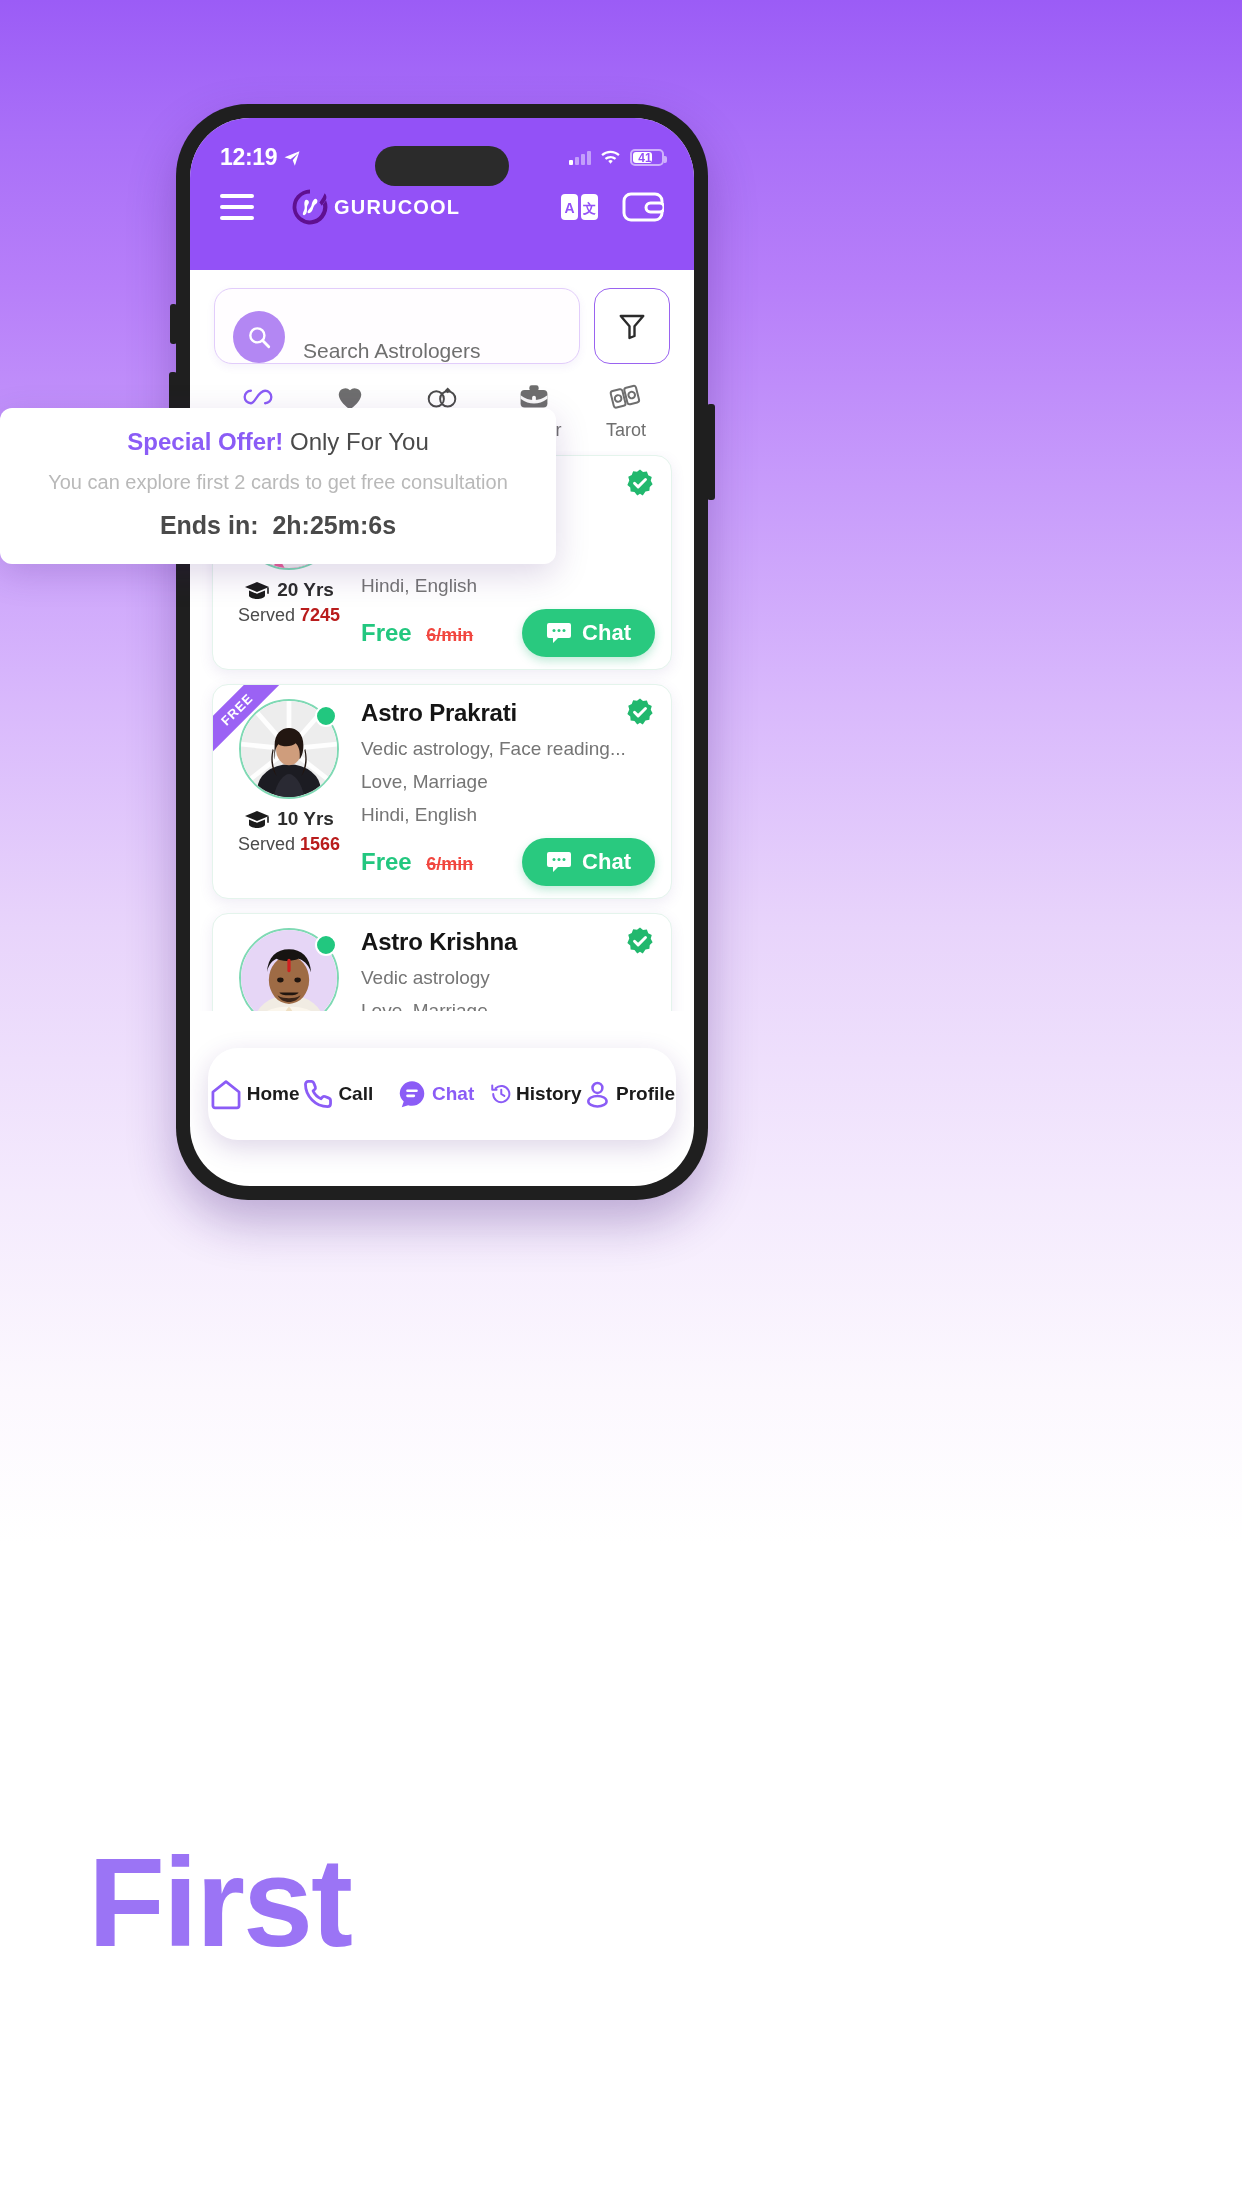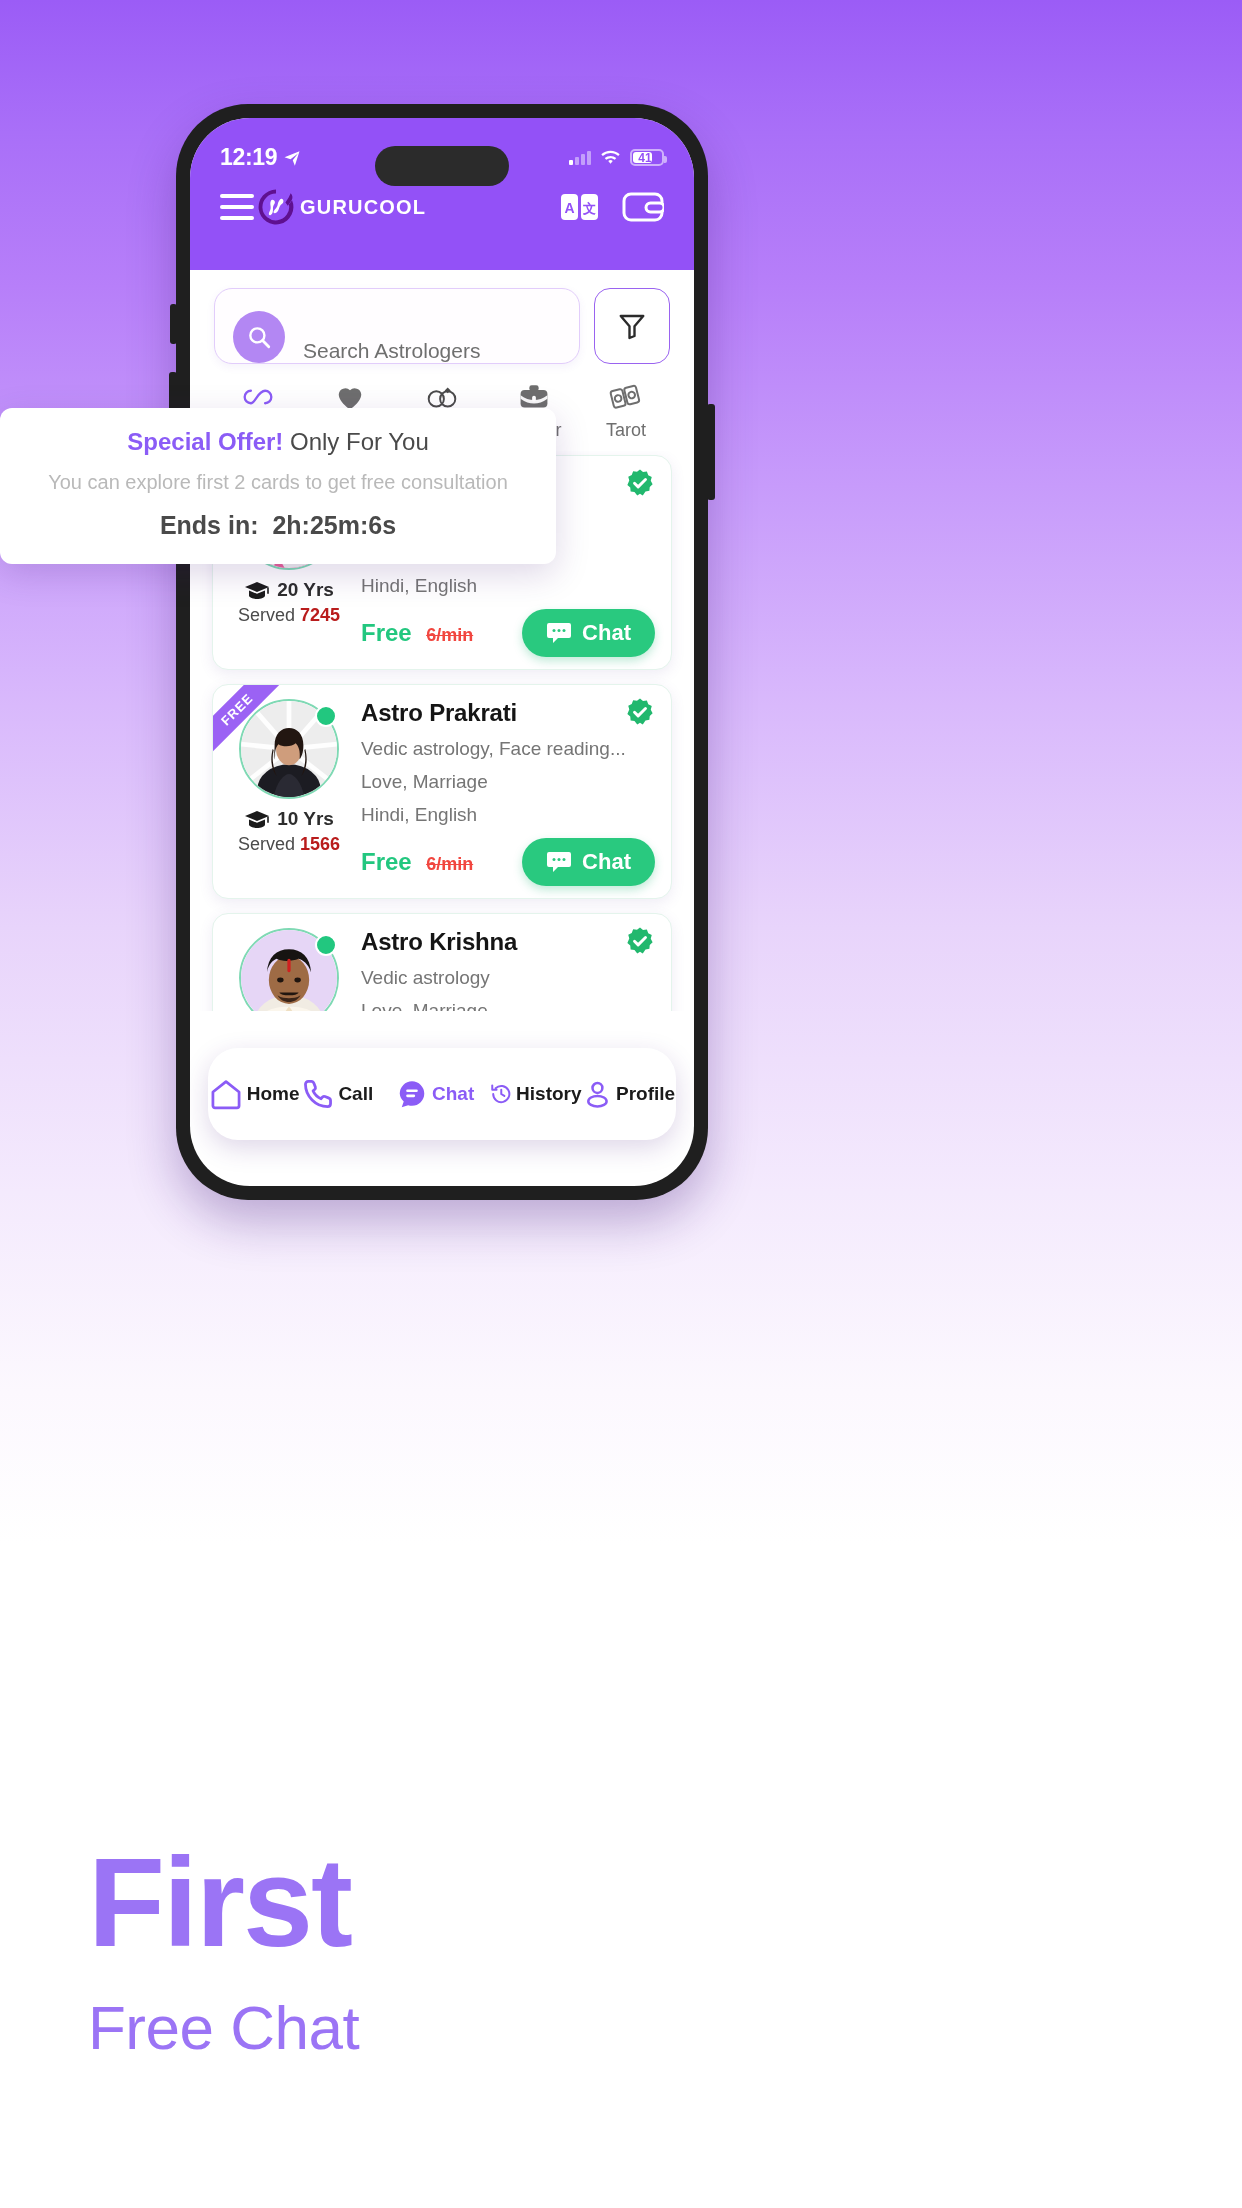--- a/index.html
+++ b/index.html
@@ -96,21 +96,21 @@
   #dynamic-island {
     position: absolute; left: 50%; transform: translateX(-50%);
     top: 28px; width: 134px; height: 40px;
     background: #2b2b2b; border-radius: 22px;
   }
 
   #navrow {
     display: flex; align-items: center; justify-content: space-between;
     padding: 14px 30px 0 30px;
   }
-  #nav-left { display: flex; align-items: center; gap: 0; }
+  #nav-left { display: flex; align-items: center; gap: 34px; }
   #hamburger { display: flex; flex-direction: column; gap: 7px; cursor: pointer; }
   #hamburger span { display: block; width: 34px; height: 4px; background: #fff; border-radius: 2px; }
   #brand { display: flex; align-items: center; gap: 2px; }
   #brand-name {
     color: #ffffff; font-weight: 800; font-size: 20px; letter-spacing: 1.2px;
   }
   #nav-right { display: flex; align-items: center; gap: 22px; }
   .nav-icon { cursor: pointer; }
 
   
@@ -632,14 +632,13 @@
     <span class="hl">Special Offer!</span><span class="rest"> Only For You</span>
   </div>
   <div id="offer-line2">You can explore first 2 cards to get free consultation</div>
   <div id="offer-line3">
     <span>Ends in:</span>&nbsp;&nbsp;<span>2h:25m:6s</span>
   </div>
 </div>
 
 <div id="headline">
   <div id="headline-main">First</div>
-  <div id="headline-sub">Free Chat</div>
 </div>
 
 </body></html>

